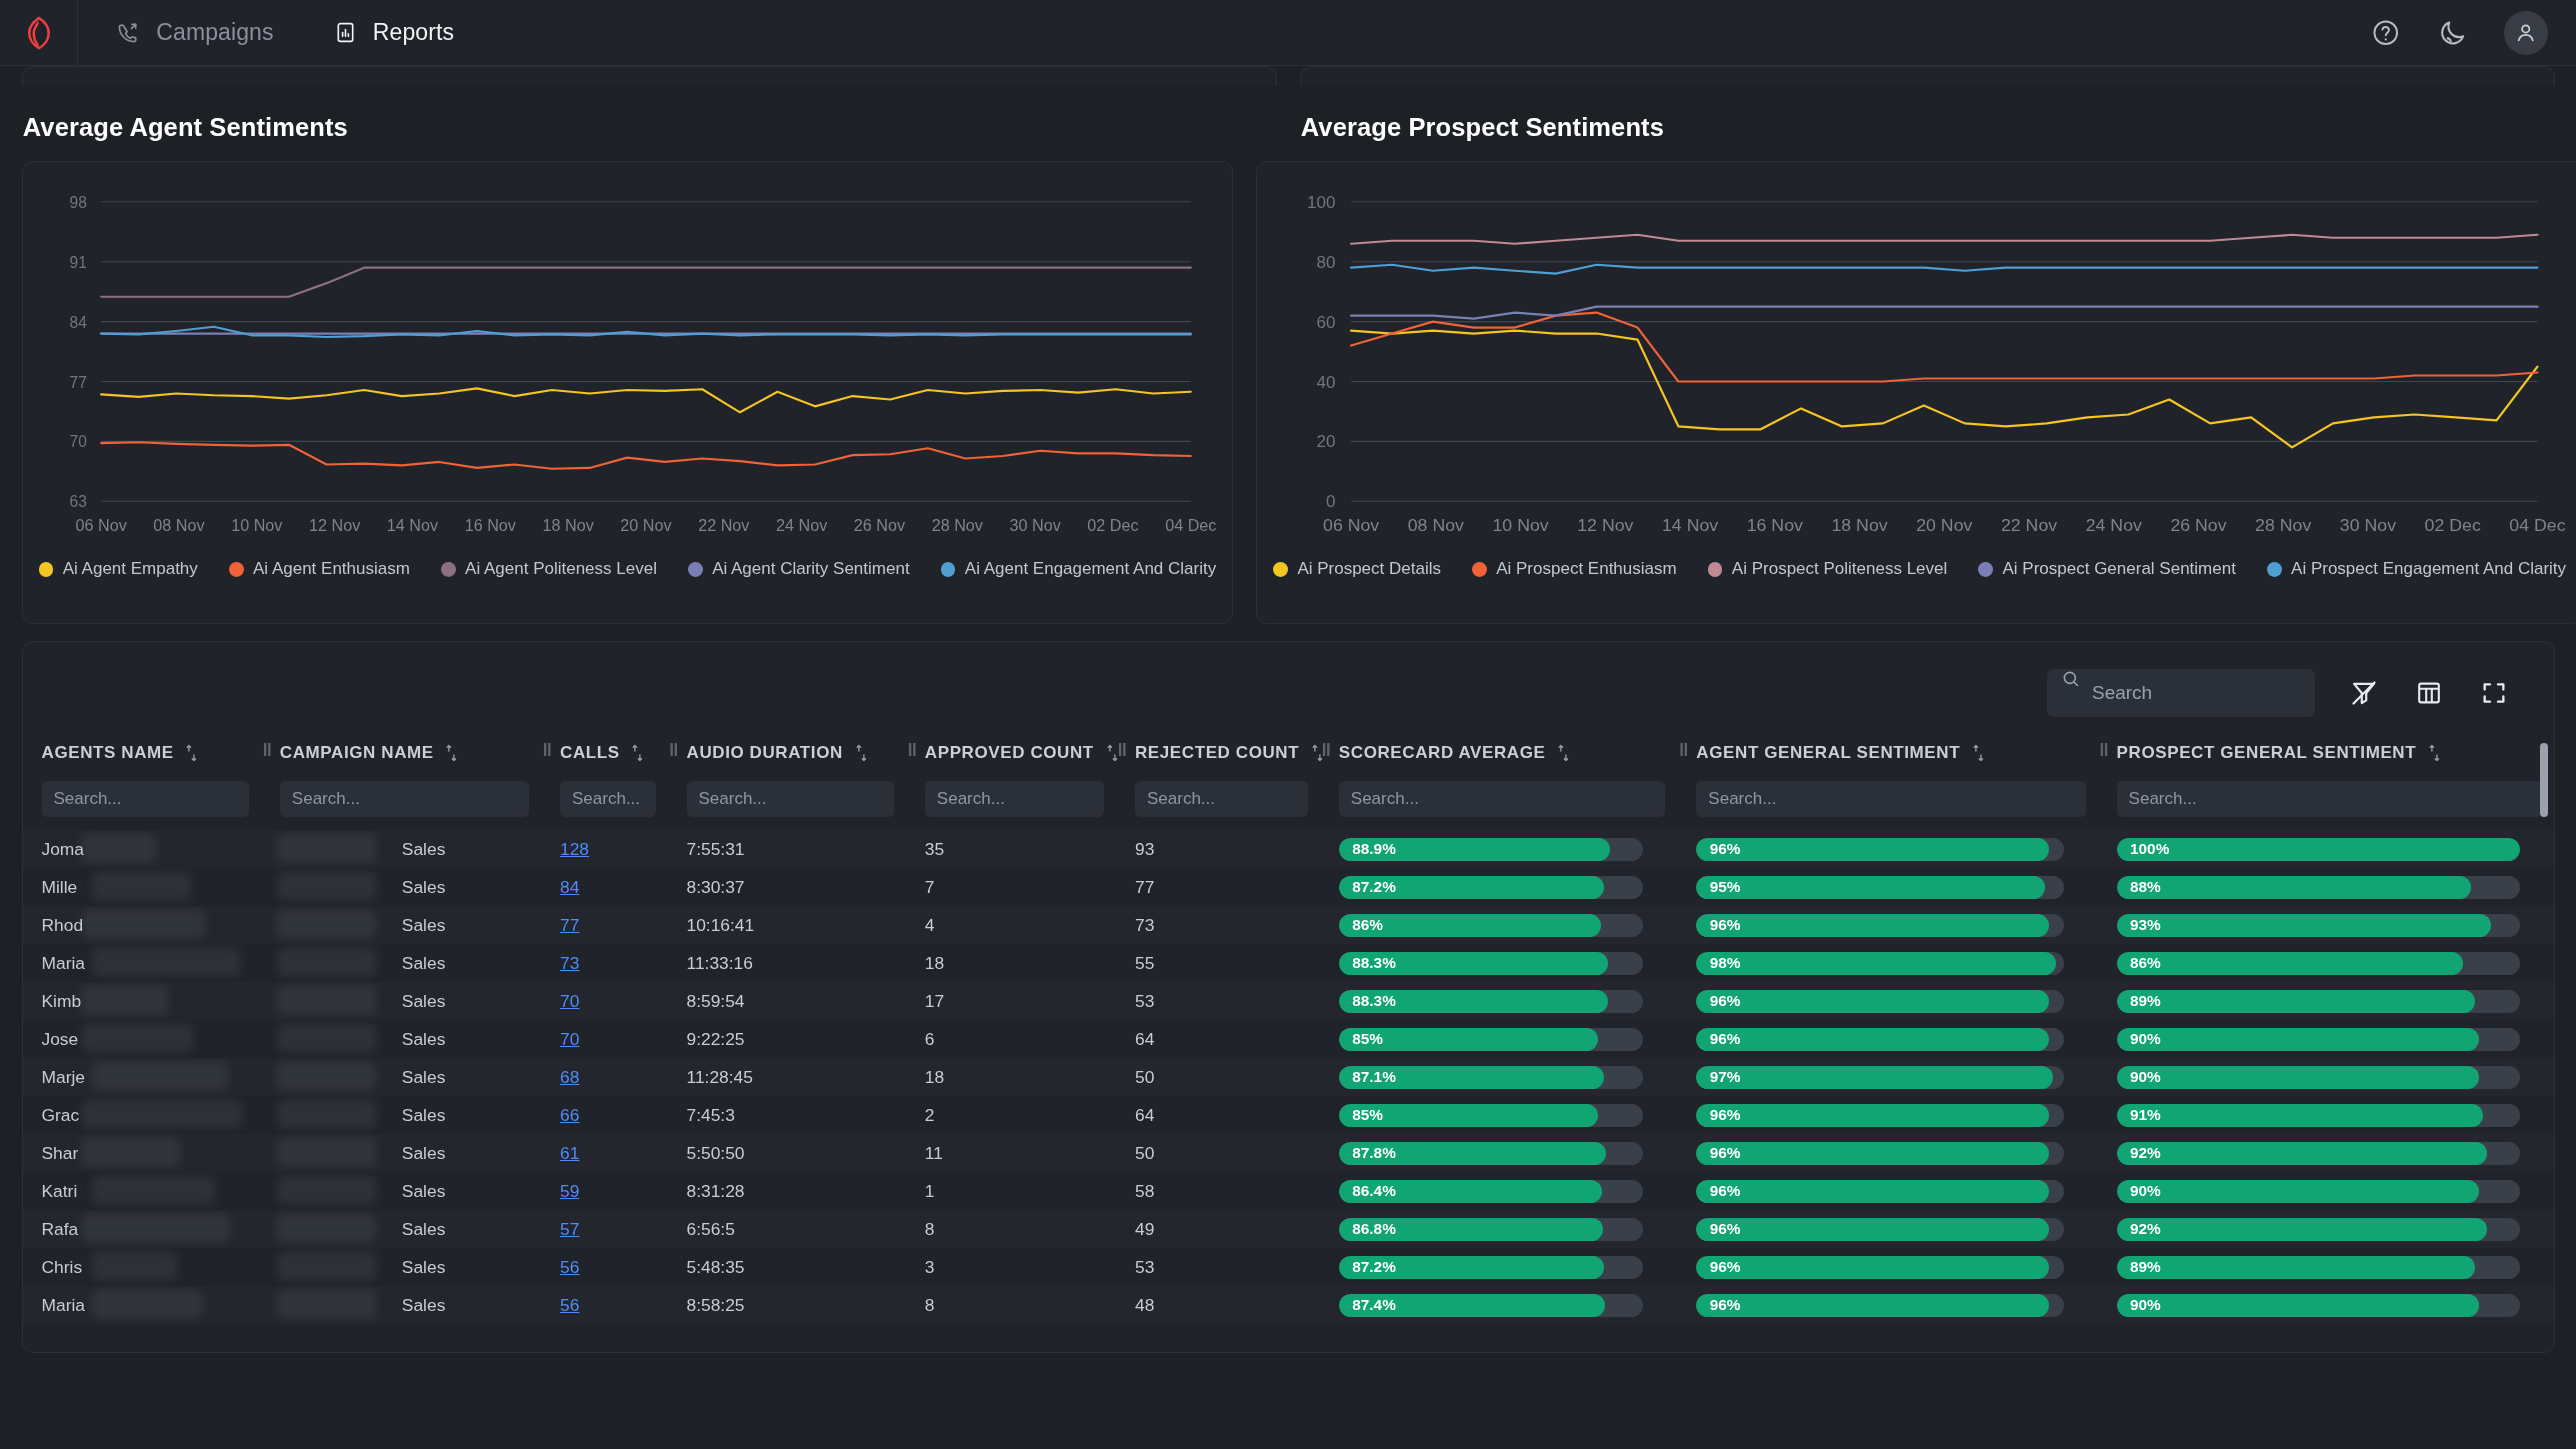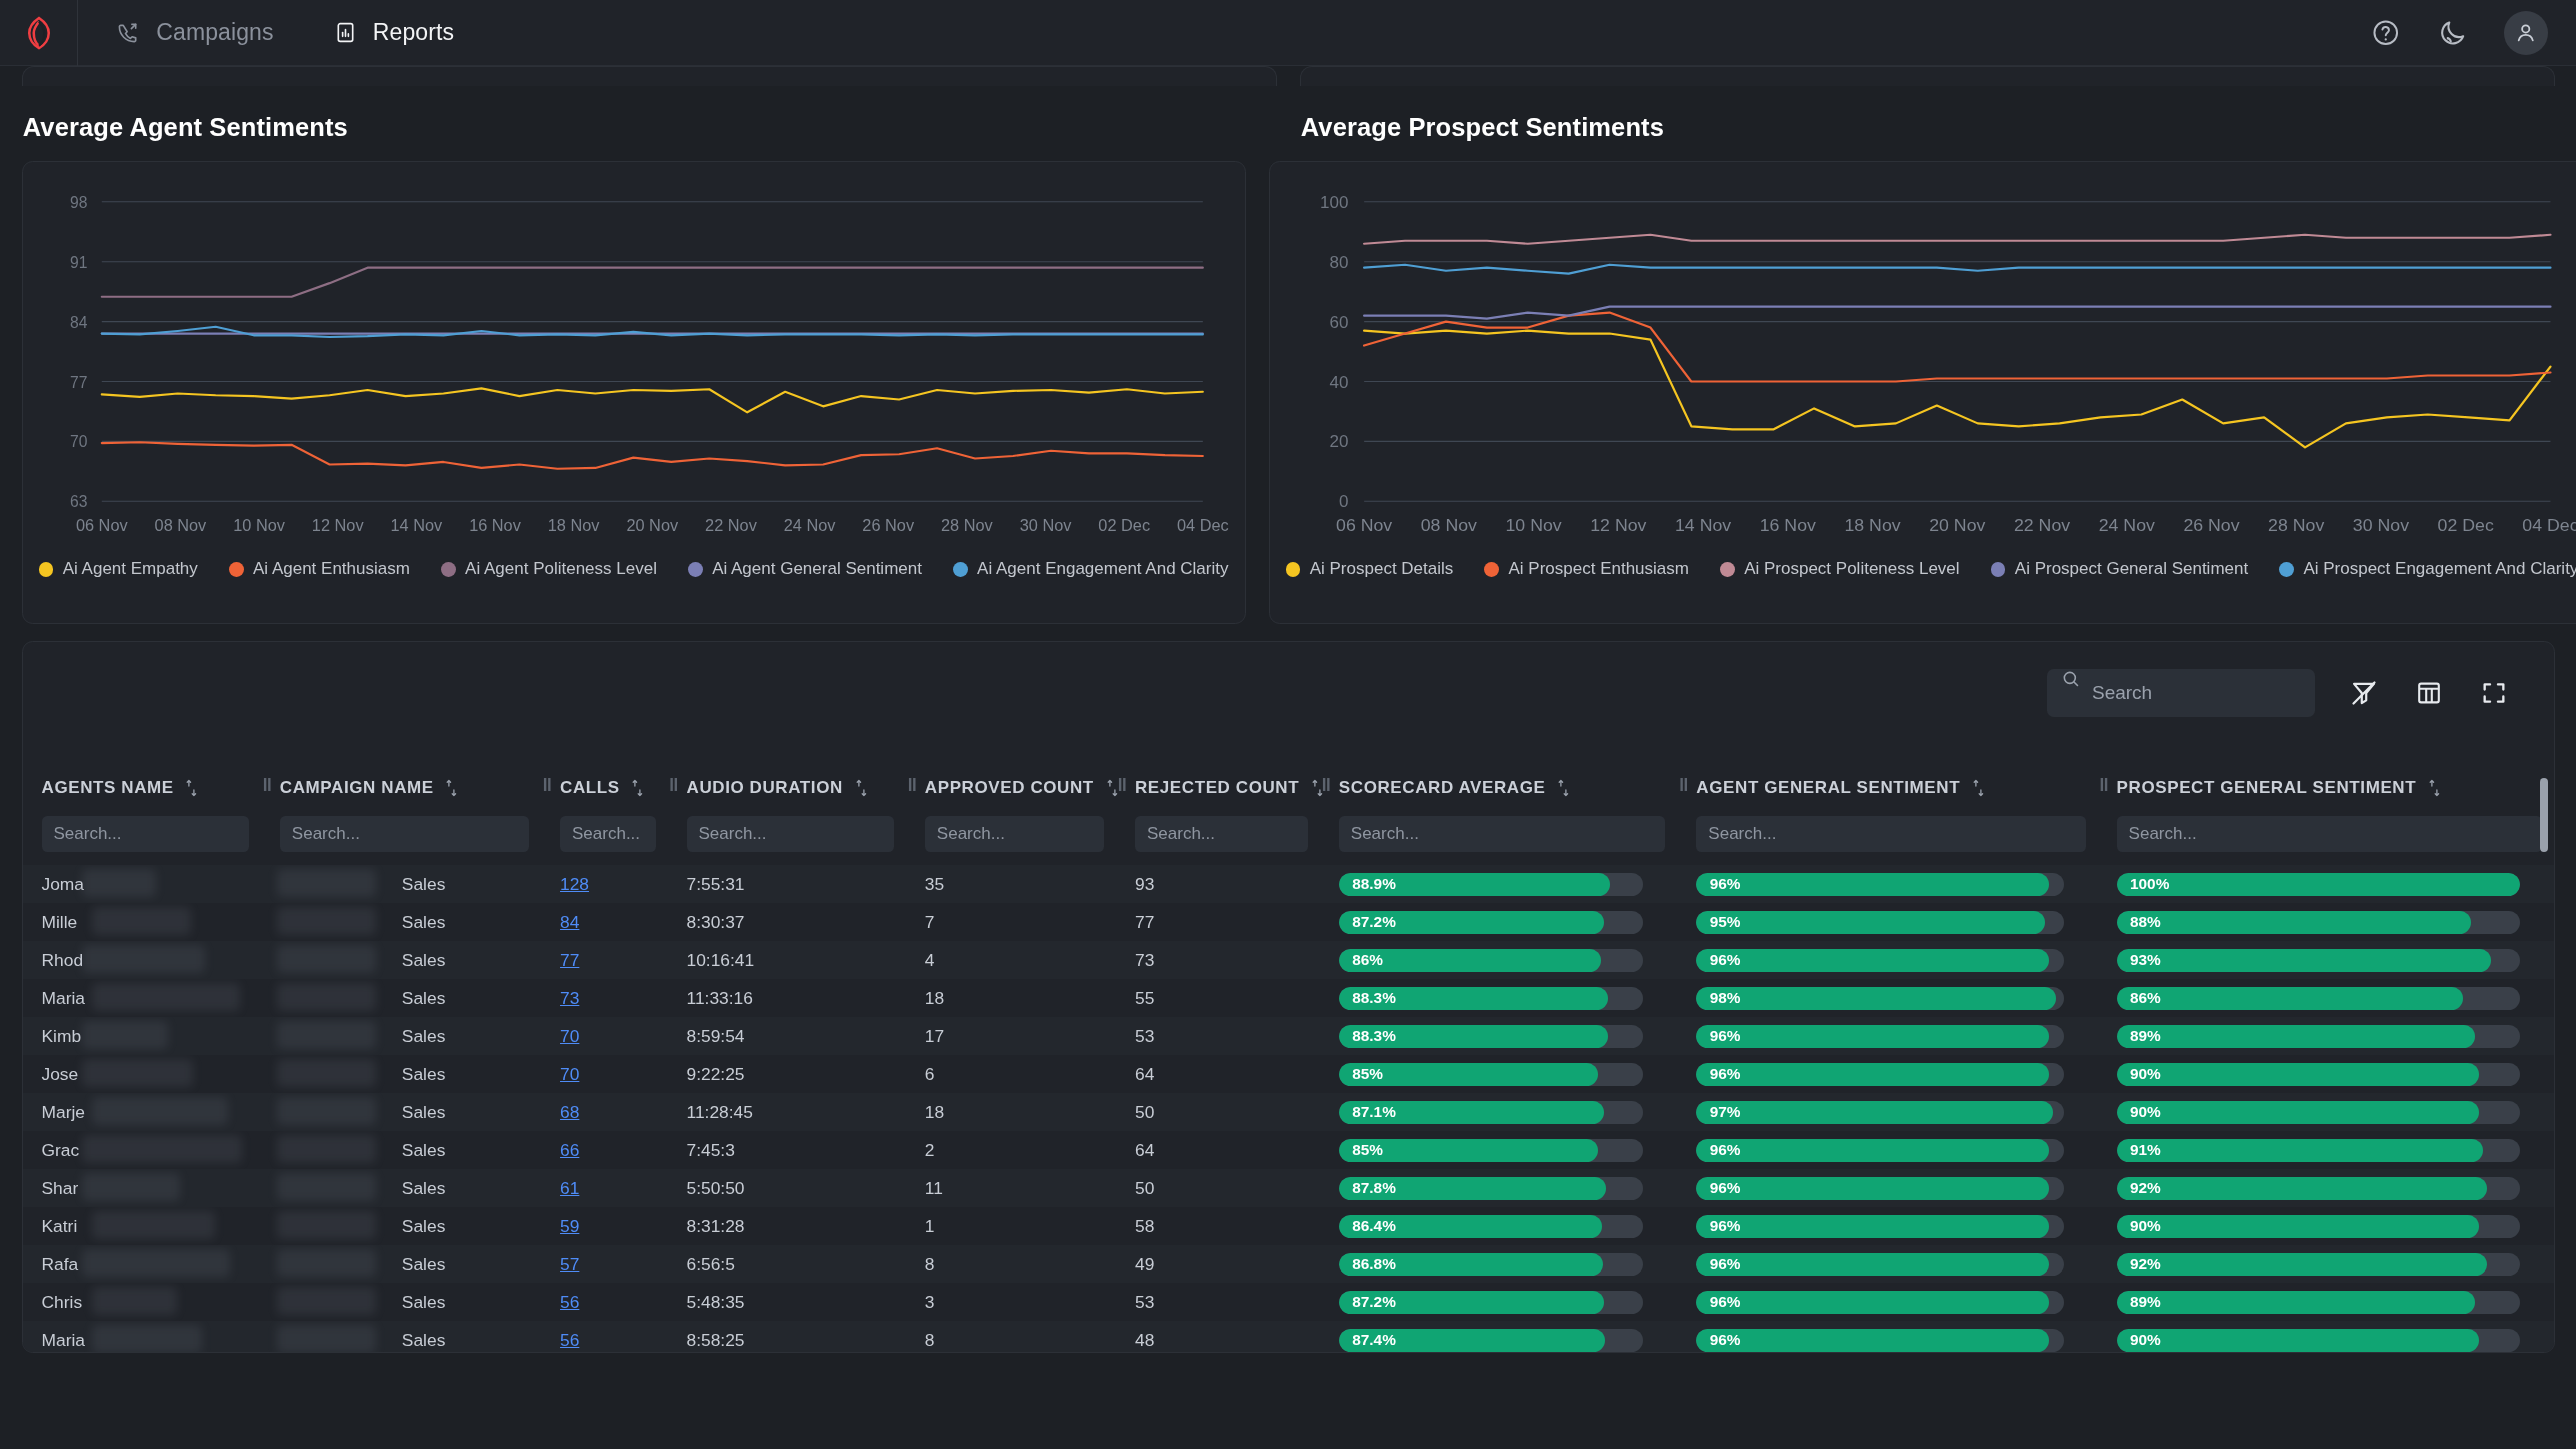--- a/index.html
+++ b/index.html
@@ -97,21 +97,21 @@
   .search-box svg { width: 20px; height: 20px; flex: 0 0 auto; }
   .search-box input {
     background: transparent; border: none; outline: none;
     color: #cfd4dc; font-size: 19px; font-family: "Liberation Sans", sans-serif;
     width: 100%;
   }
   .search-box input::placeholder { color: #9aa1ac; }
   .tool-icon { width: 31px; height: 31px; display: flex; align-items: center; justify-content: center; cursor: pointer; }
   .tool-icon svg { width: 28px; height: 28px; }
 
-  .grid-wrap { position: relative; overflow: hidden; margin-top: 35px; }
+  .grid-wrap { position: relative; overflow: hidden; }
   table.grid { border-collapse: collapse; width: 100%; table-layout: fixed; }
   table.grid th, table.grid td { text-align: left; }
 
   thead th {
     font-size: 17px; font-weight: bold; letter-spacing: 0.6px;
     color: #cbd0d8; padding: 0 0 17.4px 0; vertical-align: middle;
     white-space: nowrap;
   }
   .th-inner { display: flex; align-items: center; gap: 10.7px; padding-left: 19px; position: relative; }
   .col-sep {
@@ -275,21 +275,21 @@
           <div class="legend-item">
             <span class="legend-dot" style="background: rgb(239, 99, 55);"></span>
             <span class="legend-label">Ai Agent Enthusiasm</span>
           </div>
           <div class="legend-item">
             <span class="legend-dot" style="background: rgb(142, 110, 132);"></span>
             <span class="legend-label">Ai Agent Politeness Level</span>
           </div>
           <div class="legend-item">
             <span class="legend-dot" style="background: rgb(123, 127, 181);"></span>
-            <span class="legend-label">Ai Agent General Sentiment</span>
+            <span class="legend-label">Ai Agent Clarity Sentiment</span>
           </div>
           <div class="legend-item">
             <span class="legend-dot" style="background: rgb(79, 159, 212);"></span>
             <span class="legend-label">Ai Agent Engagement And Clarity</span>
           </div>
         </div>
     </div>
     <div class="chart-card">
       <svg class="chart-svg" id="chart1" viewBox="0 0 1820 560" preserveAspectRatio="none">
           <line x1="110" x2="1780" y1="34" y2="34" stroke="#3f4753" stroke-width="1.6"></line>

